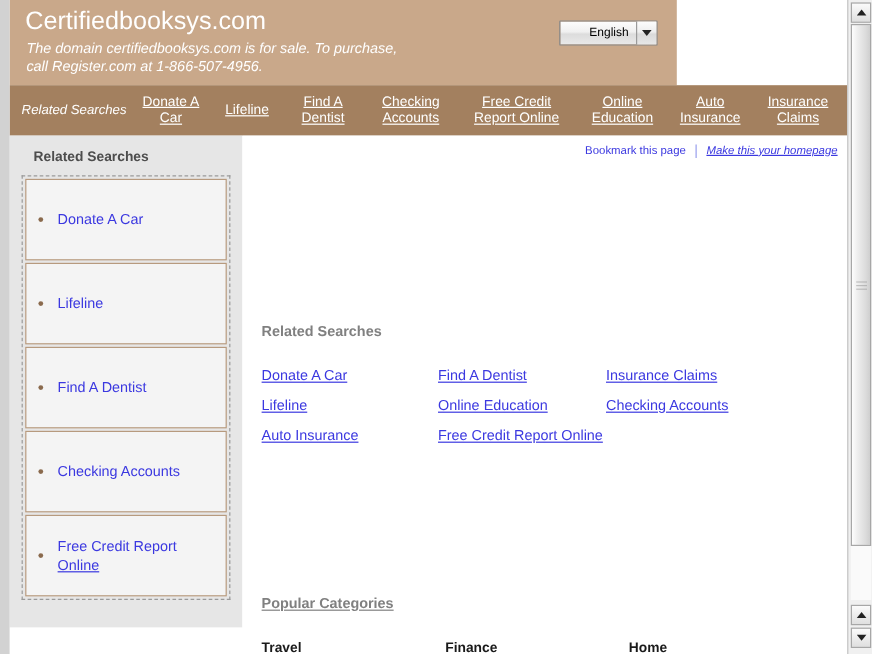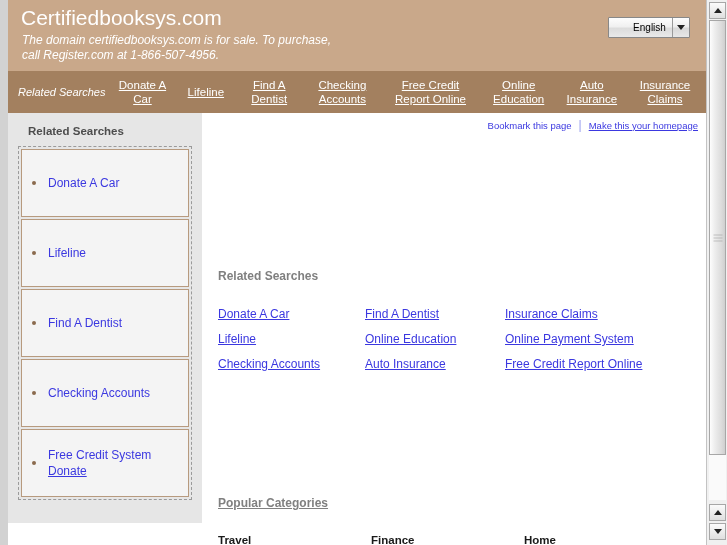--- a/index.html
+++ b/index.html
@@ -25,21 +25,21 @@
     left: 0; top: 0;
     width: 8px; height: 545px;
     background: #d2d2d2;
     z-index: 5;
   }
 
   
   .header {
     position: absolute;
     left: 8px; top: 0;
-    width: 698px;
+    width: 556px;
     height: 71px;
     background: #c9a88a;
     overflow: hidden;
   }
   .header-title {
     position: absolute;
     left: 13px; top: 6px;
     font-size: 21px;
     color: #ffffff;
     font-weight: normal;
@@ -190,21 +190,21 @@
     display: flex;
     align-items: center;
     font-size: 9.5px;
   }
   .bm-link {
     color: #3b38e0;
     text-decoration: none;
     cursor: pointer;
     white-space: nowrap;
   }
-  .bm-link.underlined { text-decoration: underline; }
+  .bm-link.underlined { text-decoration: underline; font-style: italic; }
   .bm-sep {
     color: #9aa0ee;
     margin: 0 7px;
     font-size: 12px;
   }
 
   .section-title {
     position: absolute;
     left: 16px;
     font-size: 12px;
@@ -371,21 +371,21 @@
         <a class="side-link">Find A Dentist</a>
       </div>
 
       <div class="side-item">
         <span class="side-bullet"></span>
         <a class="side-link">Checking Accounts</a>
       </div>
 
       <div class="side-item">
         <span class="side-bullet"></span>
-        <a class="side-link"><span>Free Credit System </span><span class="u">Donate</span></a>
+        <a class="side-link"><span>Free Credit Report </span><span class="u">Online</span></a>
       </div>
 
     </div>
   </div>
   <div class="bottom-strip"></div>
 
   <div class="main">
 
     <div class="bookmark-row">
       <a class="bm-link">Bookmark this page</a>
@@ -395,21 +395,20 @@
 
     <div class="section-title" id="rs-title">Related Searches</div>
 
     <div class="rs-grid">
       <div class="rs-cell"><a class="rs-link">Donate A Car</a></div>
       <div class="rs-cell"><a class="rs-link">Find A Dentist</a></div>
       <div class="rs-cell"><a class="rs-link">Insurance Claims</a></div>
 
       <div class="rs-cell"><a class="rs-link">Lifeline</a></div>
       <div class="rs-cell"><a class="rs-link">Online Education</a></div>
-      <div class="rs-cell"><a class="rs-link">Online Payment System</a></div>
 
       <div class="rs-cell"><a class="rs-link">Checking Accounts</a></div>
       <div class="rs-cell"><a class="rs-link">Auto Insurance</a></div>
 
       <div class="rs-cell tall"><a class="rs-link">Free Credit Report Online</a></div>
       <div class="rs-cell tall"></div>
       <div class="rs-cell tall"></div>
     </div>
 
     <div class="section-title" id="pc-title">Popular Categories</div>

